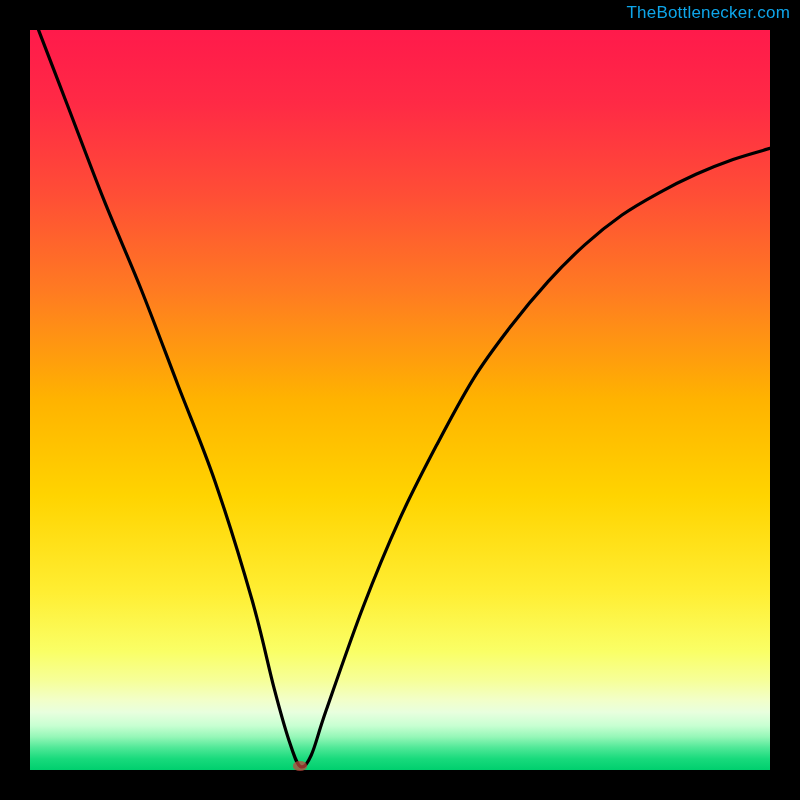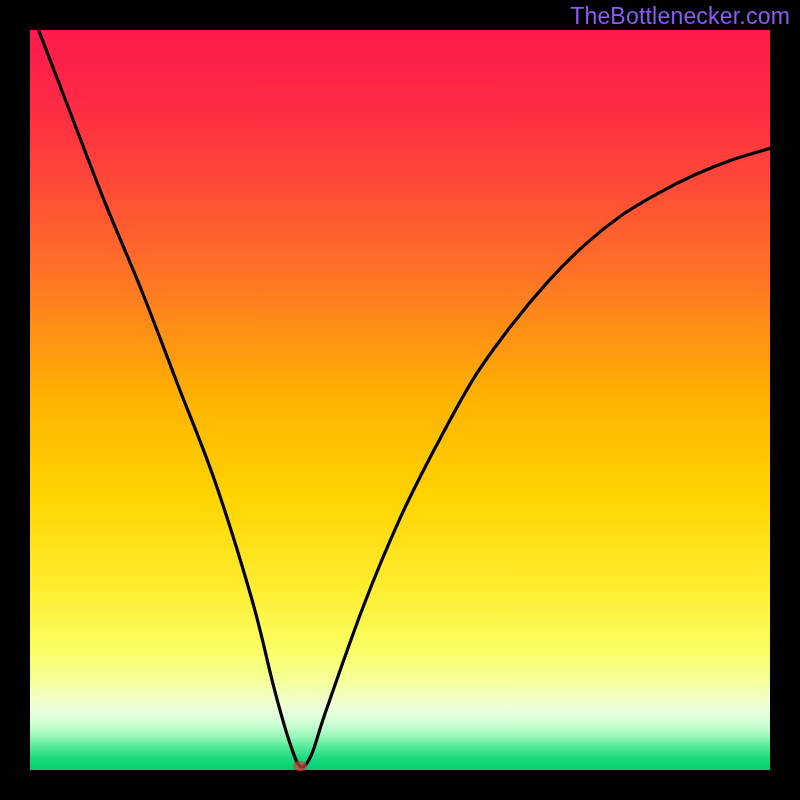--- a/index.html
+++ b/index.html
@@ -35,22 +35,22 @@
   }
   .marker {
     position: absolute;
     border-radius: 50% / 50%;
     background: rgba(192, 70, 60, 0.72);
   }
   .watermark {
     position: absolute;
     top: 3px;
     right: 10px;
-    color: #8b5cf6;
-    font-size: 23px;
+    color: #0ea5e9;
+    font-size: 17px;
     letter-spacing: 0.2px;
     font-weight: 500;
   }
 </style>
 </head>
 <body>
 
 <div class="watermark">TheBottlenecker.com</div>
 
 <div class="frame">

